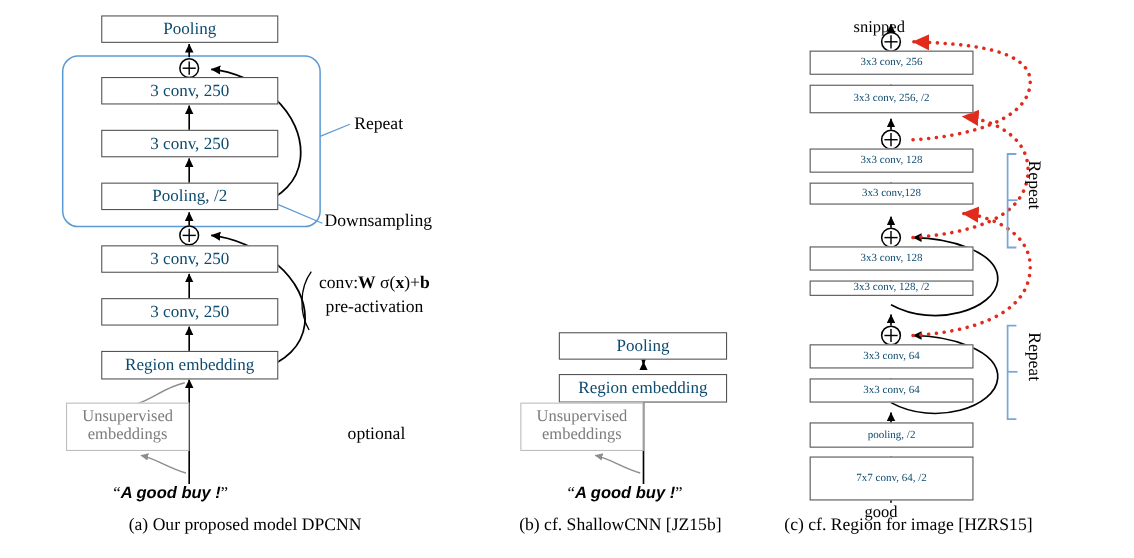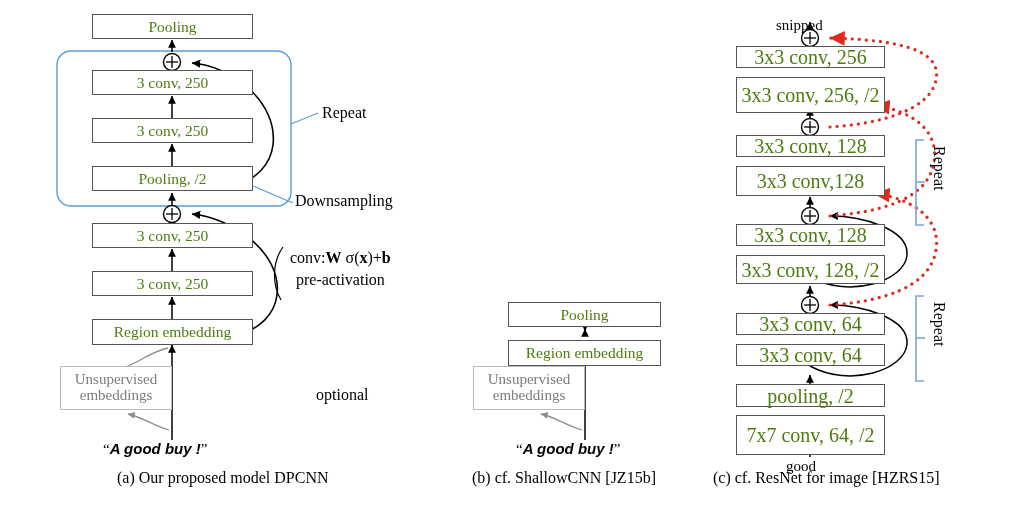--- a/index.html
+++ b/index.html
@@ -4,22 +4,22 @@
 <style>
   html,body{margin:0;padding:0;background:#ffffff;}
   body{width:1031px;height:507px;position:relative;overflow:hidden;
        font-family:"Liberation Serif","DejaVu Serif",serif;color:#000;}
   .stage{position:absolute;left:0;top:0;width:1031px;height:507px;}
   svg.layer{position:absolute;left:0;top:0;width:1031px;height:507px;overflow:visible;}
 
   .box{position:absolute;box-sizing:border-box;border:1.4px solid #555;
        background:#fff;display:flex;align-items:center;justify-content:center;
        font-family:"Liberation Serif","DejaVu Serif",serif;font-size:15.5px;
-       color:#4d7c0f;line-height:1;white-space:nowrap;}
-  .box.small{font-size:20px;}
+       color:#0c4a6e;line-height:1;white-space:nowrap;}
+  .box.small{font-size:10px;}
   .ghost{position:absolute;box-sizing:border-box;border:1.2px solid #bdbdbd;
          background:#fff;color:#7c7c7c;display:flex;flex-direction:column;
          align-items:center;justify-content:center;
          font-family:"Liberation Serif","DejaVu Serif",serif;font-size:15px;line-height:1.05;}
   .lbl{position:absolute;white-space:nowrap;
        font-family:Liberation Serif, serif;font-size:16px;color:#000;}
   .lbl.sm{font-size:15px;}
   .caption{position:absolute;white-space:nowrap;
        font-family:"Liberation Serif","DejaVu Serif",serif;font-size:16px;color:#000;}
   .quote{position:absolute;white-space:nowrap;
@@ -201,30 +201,30 @@
 
   <div class="quote" style="left:516px;top:440px;">
     <span class="qm">“</span><span>A good buy !</span><span class="qm">”</span>
   </div>
 
   <div class="caption" style="left:472px;top:469px;">(b)  cf. ShallowCNN [JZ15b]</div>
 
   <div class="lbl sm" style="left:776px;top:17px;">snipped</div>
 
   <div class="box small" style="left:736px;top:46px;width:149px;height:22px;">3x3 conv, 256</div>
-  <div class="box small" style="left:736px;top:77px;width:149px;height:36px;">3x3 conv, 256, /2</div>
+  <div class="box small" style="left:736px;top:77px;width:149px;height:26px;">3x3 conv, 256, /2</div>
   <div class="box small" style="left:736px;top:135px;width:149px;height:22px;">3x3 conv, 128</div>
-  <div class="box small" style="left:736px;top:166px;width:149px;height:30px;">3x3 conv,128</div>
+  <div class="box small" style="left:736px;top:166px;width:149px;height:20px;">3x3 conv,128</div>
   <div class="box small" style="left:736px;top:224px;width:149px;height:22px;">3x3 conv, 128</div>
-  <div class="box small" style="left:736px;top:255px;width:149px;height:29px;">3x3 conv, 128, /2</div>
+  <div class="box small" style="left:736px;top:255px;width:149px;height:14px;">3x3 conv, 128, /2</div>
   <div class="box small" style="left:736px;top:313px;width:149px;height:22px;">3x3 conv, 64</div>
   <div class="box small" style="left:736px;top:344px;width:149px;height:22px;">3x3 conv, 64</div>
   <div class="box small" style="left:736px;top:384px;width:149px;height:23px;">pooling, /2</div>
   <div class="box small" style="left:736px;top:415px;width:149px;height:40px;">7x7 conv, 64, /2</div>
 
   <div class="lbl sm" style="left:786px;top:458px;">good</div>
 
   <div class="rot" style="left:948px;top:146px;">Repeat</div>
   <div class="rot" style="left:948px;top:302px;">Repeat</div>
 
-  <div class="caption" style="left:713px;top:469px;">(c)  cf. ResNet for image [HZRS15]</div>
+  <div class="caption" style="left:713px;top:469px;">(c)  cf. Region for image [HZRS15]</div>
 
 </div>
 
 </body></html>

